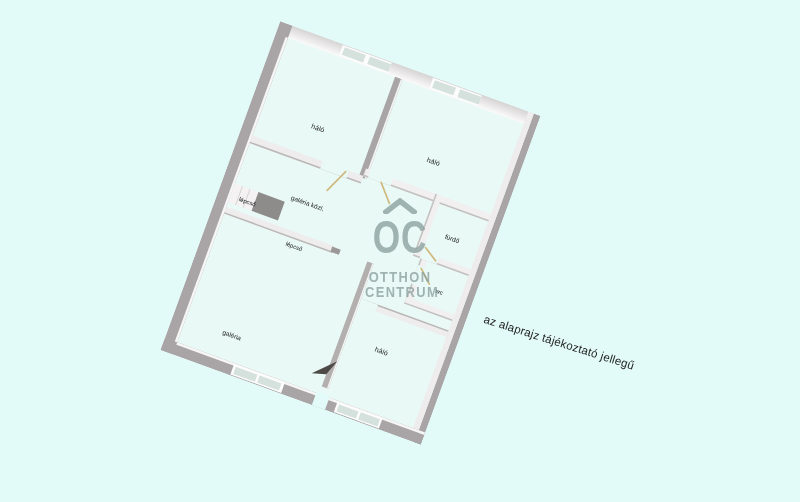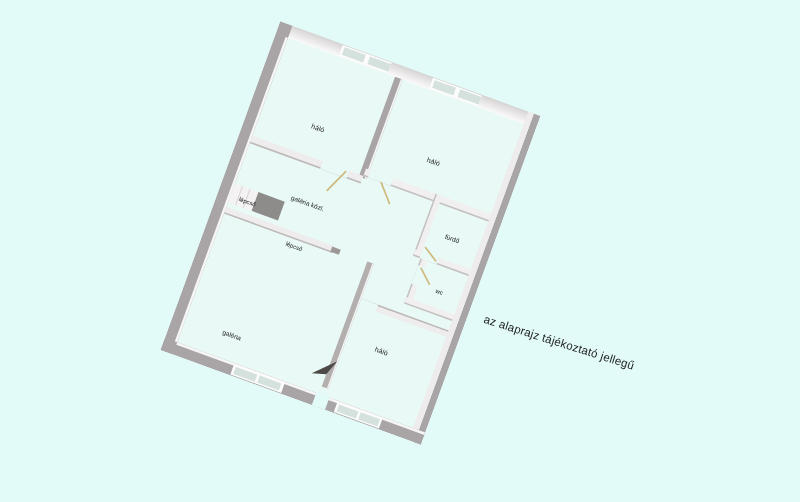--- a/index.html
+++ b/index.html
@@ -131,16 +131,24 @@
         <text x="31" y="183" font-size="6">lépcső</text>
         <text x="90" y="209" font-size="6">lépcső</text>
         <text x="236" y="148" font-size="6.5">fürdő</text>
         <text x="242" y="202" font-size="6">wc</text>
         <text x="62" y="314" font-size="6.5">galéria</text>
         <text x="208" y="278" font-size="7">háló</text>
       </g>
     </svg>
   </div>
 
+  <div class="watermark">
+    <svg class="wm-roof" width="34" height="16" viewBox="0 0 34 16">
+      <polyline points="3,14 17,3 31,14" fill="none" stroke="#8da3a0" stroke-width="5.5" stroke-linecap="square"></polyline>
+    </svg>
+    <div class="wm-logo">OC</div>
+    <div class="wm-line l1">OTTHON</div>
+    <div class="wm-line">CENTRUM</div>
+  </div>
 
   <div class="disclaimer">az alaprajz tájékoztató jellegű</div>
 
 </div>
 
 </body></html>

